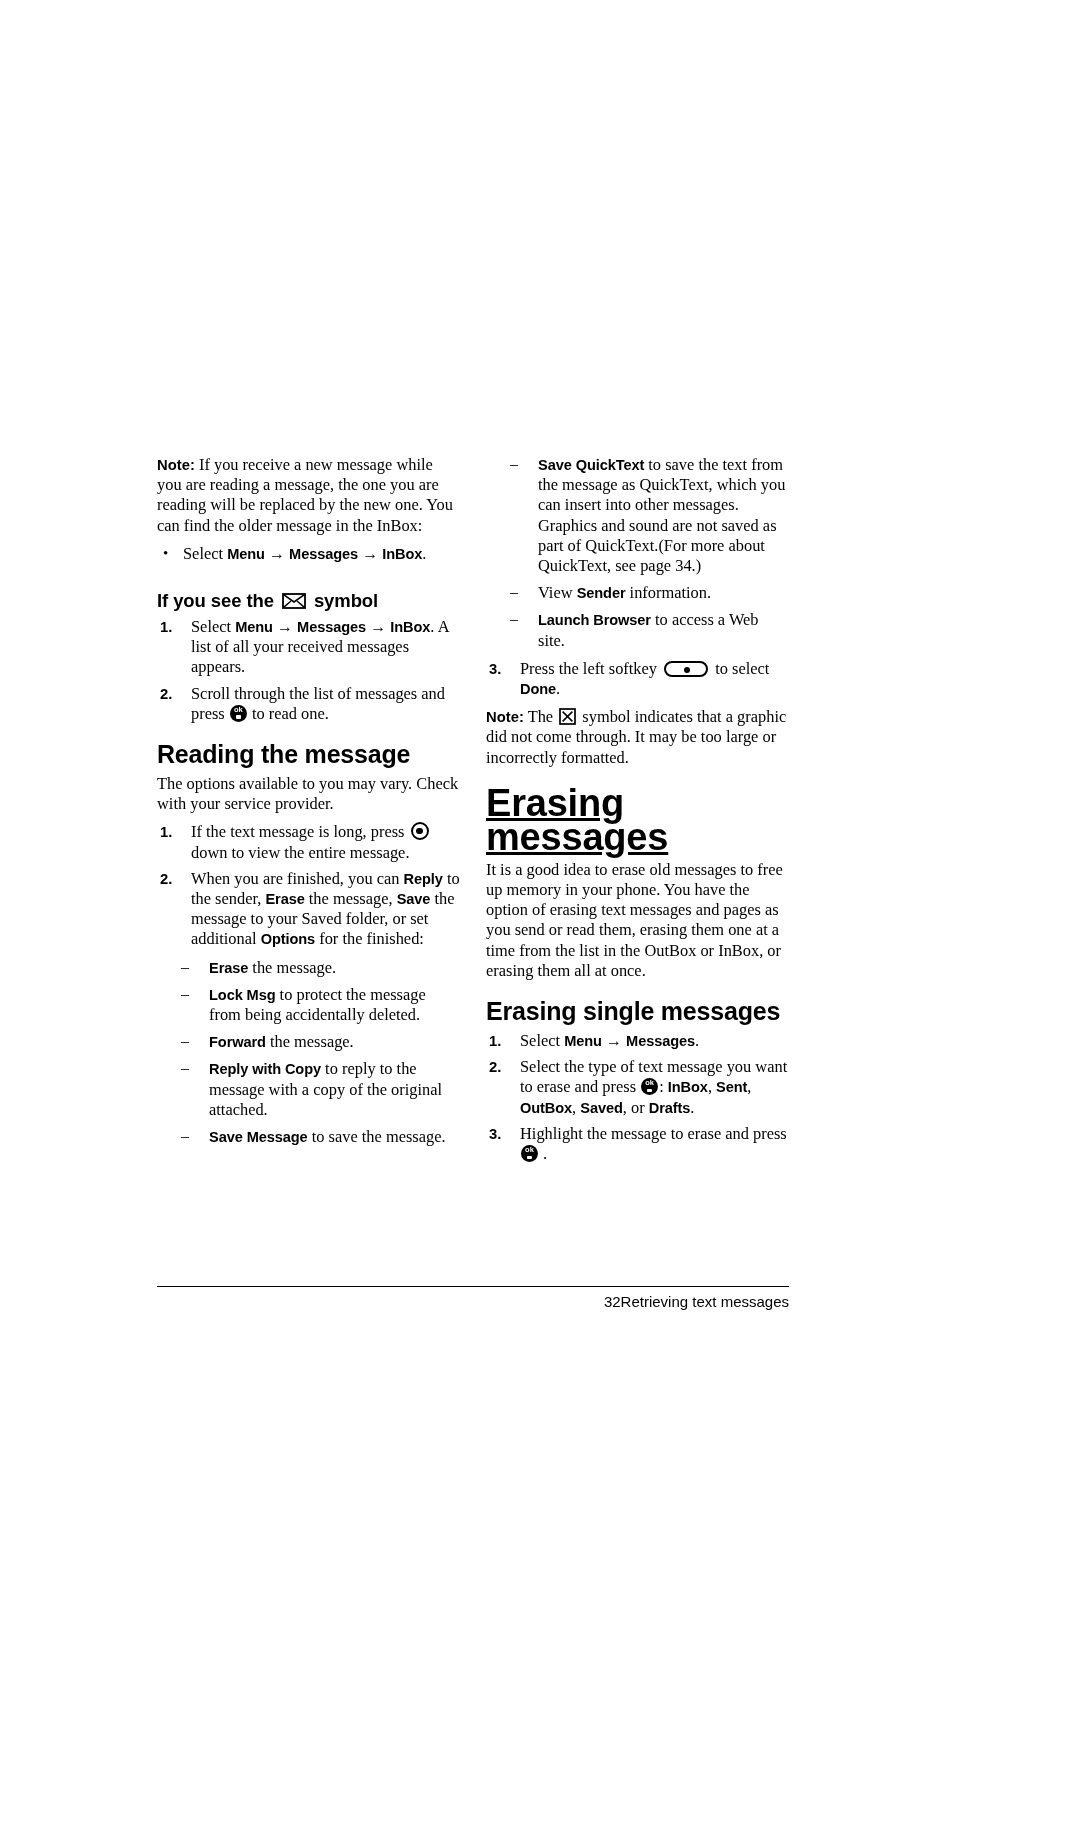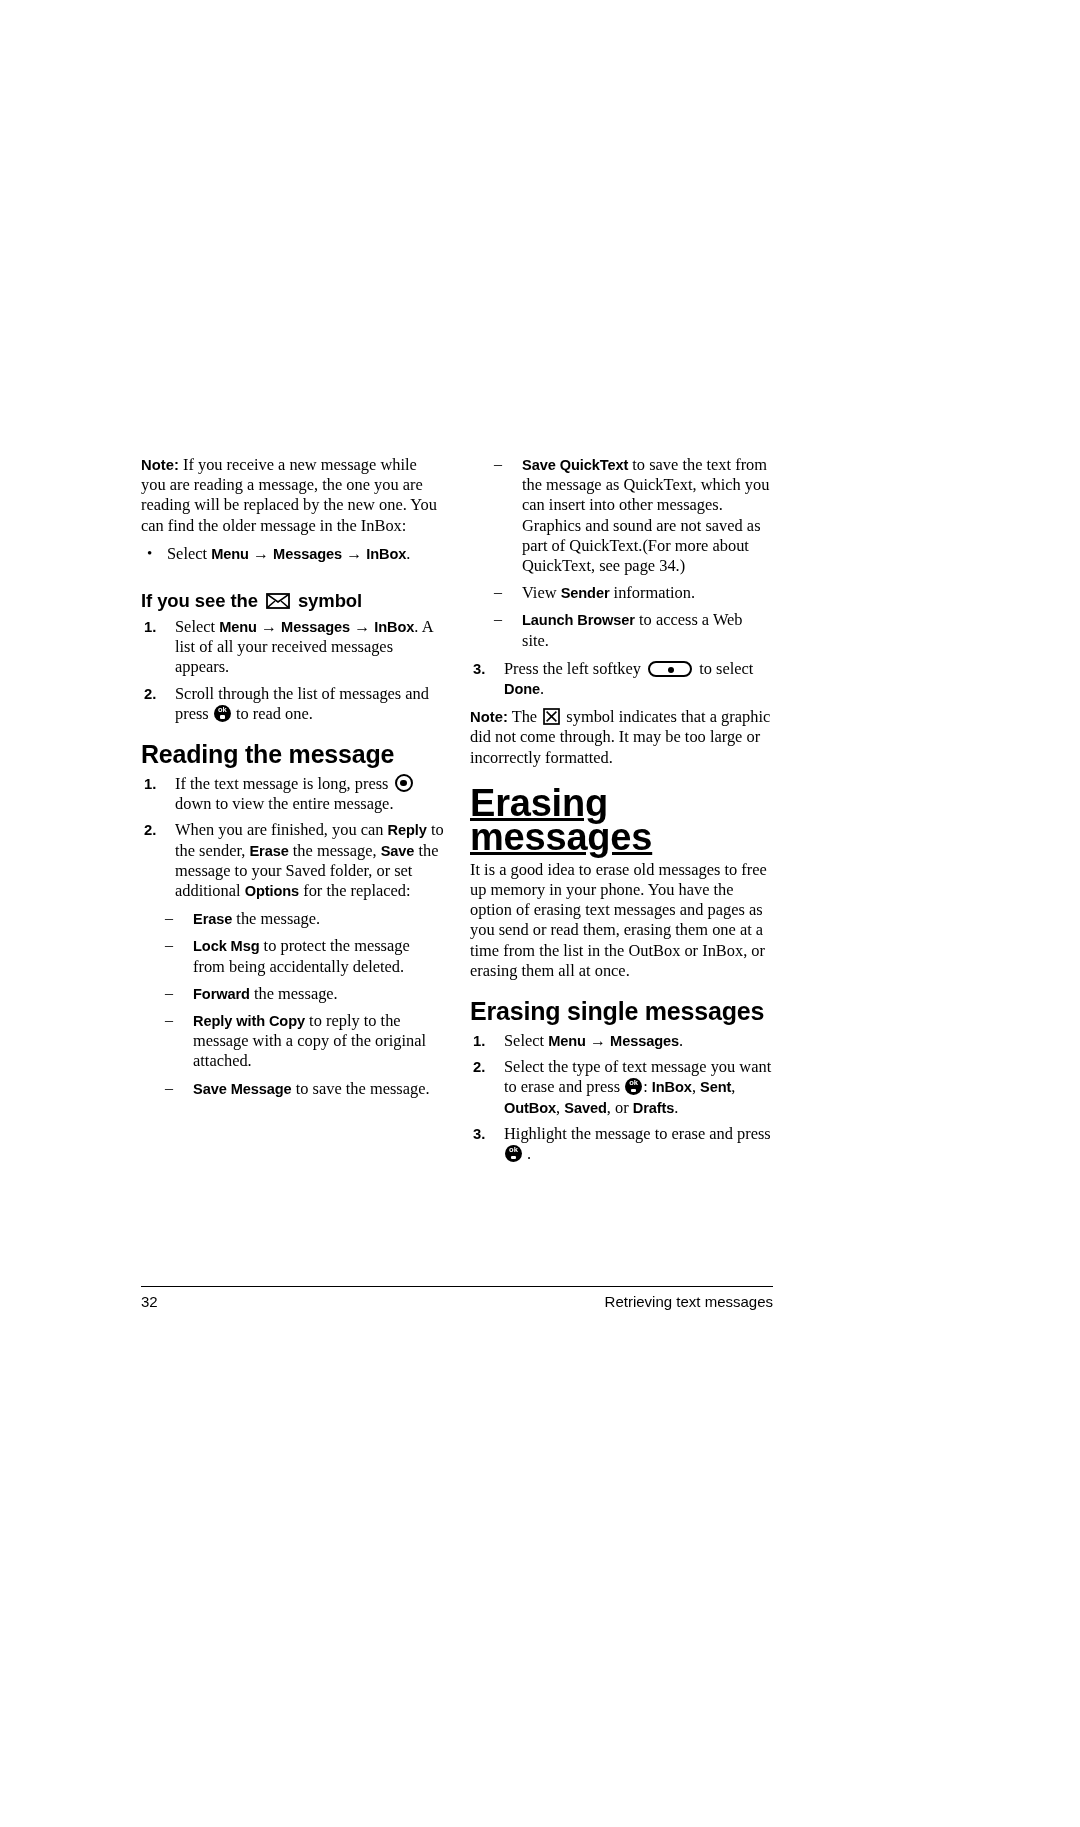--- a/index.html
+++ b/index.html
@@ -11,21 +11,21 @@
     width: 1080px;
     height: 1827px;
     position: relative;
     font-family: "Liberation Serif", "DejaVu Serif", serif;
     color: #000000;
     overflow: hidden;
   }
 
   #page {
     position: absolute;
-    left: 0; top: 0;
+    left: 16px; top: 0;
     width: 924px;
     height: 1827px;
   }
 
   
   .content {
     position: absolute;
     left: 141px;
     top: 455px;
     width: 632px;
@@ -203,21 +203,21 @@
     width: 632px;
     height: 0;
     border-top: 1.6px solid #000;
   }
   .footer {
     position: absolute;
     left: 141px;
     top: 1292px;
     width: 632px;
     display: flex;
-    justify-content: space-between;
+    justify-content: flex-end;
     font-family: "Liberation Sans", "DejaVu Sans", sans-serif;
     font-size: 15px;
     line-height: 20px;
   }
 </style>
 </head>
 <body>
 
 <div id="page">
 
@@ -268,30 +268,31 @@
         <li class="li">
           <span class="marker">2.</span>
           <span>Scroll through the list of messages and press</span>
           <span class="icon-ok"></span>
           <span>to read one.</span>
         </li>
       </ol>
 
       <h1 class="h1">Reading the message</h1>
 
+      <p class="para">The options available to you may vary. Check with your service provider.</p>
 
       <ol class="olist">
         <li class="li">
           <span class="marker">1.</span>
           <span>If the text message is long, press</span>
           <span class="icon-nav"></span>
           <span>down to view the entire message.</span>
         </li>
         <li class="li">
-          <span class="marker">2.</span><span>When you are finished, you can </span><span class="ui">Reply</span><span> to the sender, </span><span class="ui">Erase</span><span> the message, </span><span class="ui">Save</span><span> the message to your Saved folder, or set additional </span><span class="ui">Options</span><span> for the replaced:</span>
+          <span class="marker">2.</span><span>When you are finished, you can </span><span class="ui">Reply</span><span> to the sender, </span><span class="ui">Erase</span><span> the message, </span><span class="ui">Save</span><span> the message to your Saved folder, or set additional </span><span class="ui">Options</span><span> for the finished:</span>
         </li>
       </ol>
 
       <ul class="dlist">
         <li class="li">
           <span class="marker">–</span><span class="ui">Erase</span><span> the message.</span>
         </li>
         <li class="li">
           <span class="marker">–</span><span class="ui">Lock Msg</span><span> to protect the message from being accidentally deleted.</span>
         </li>

